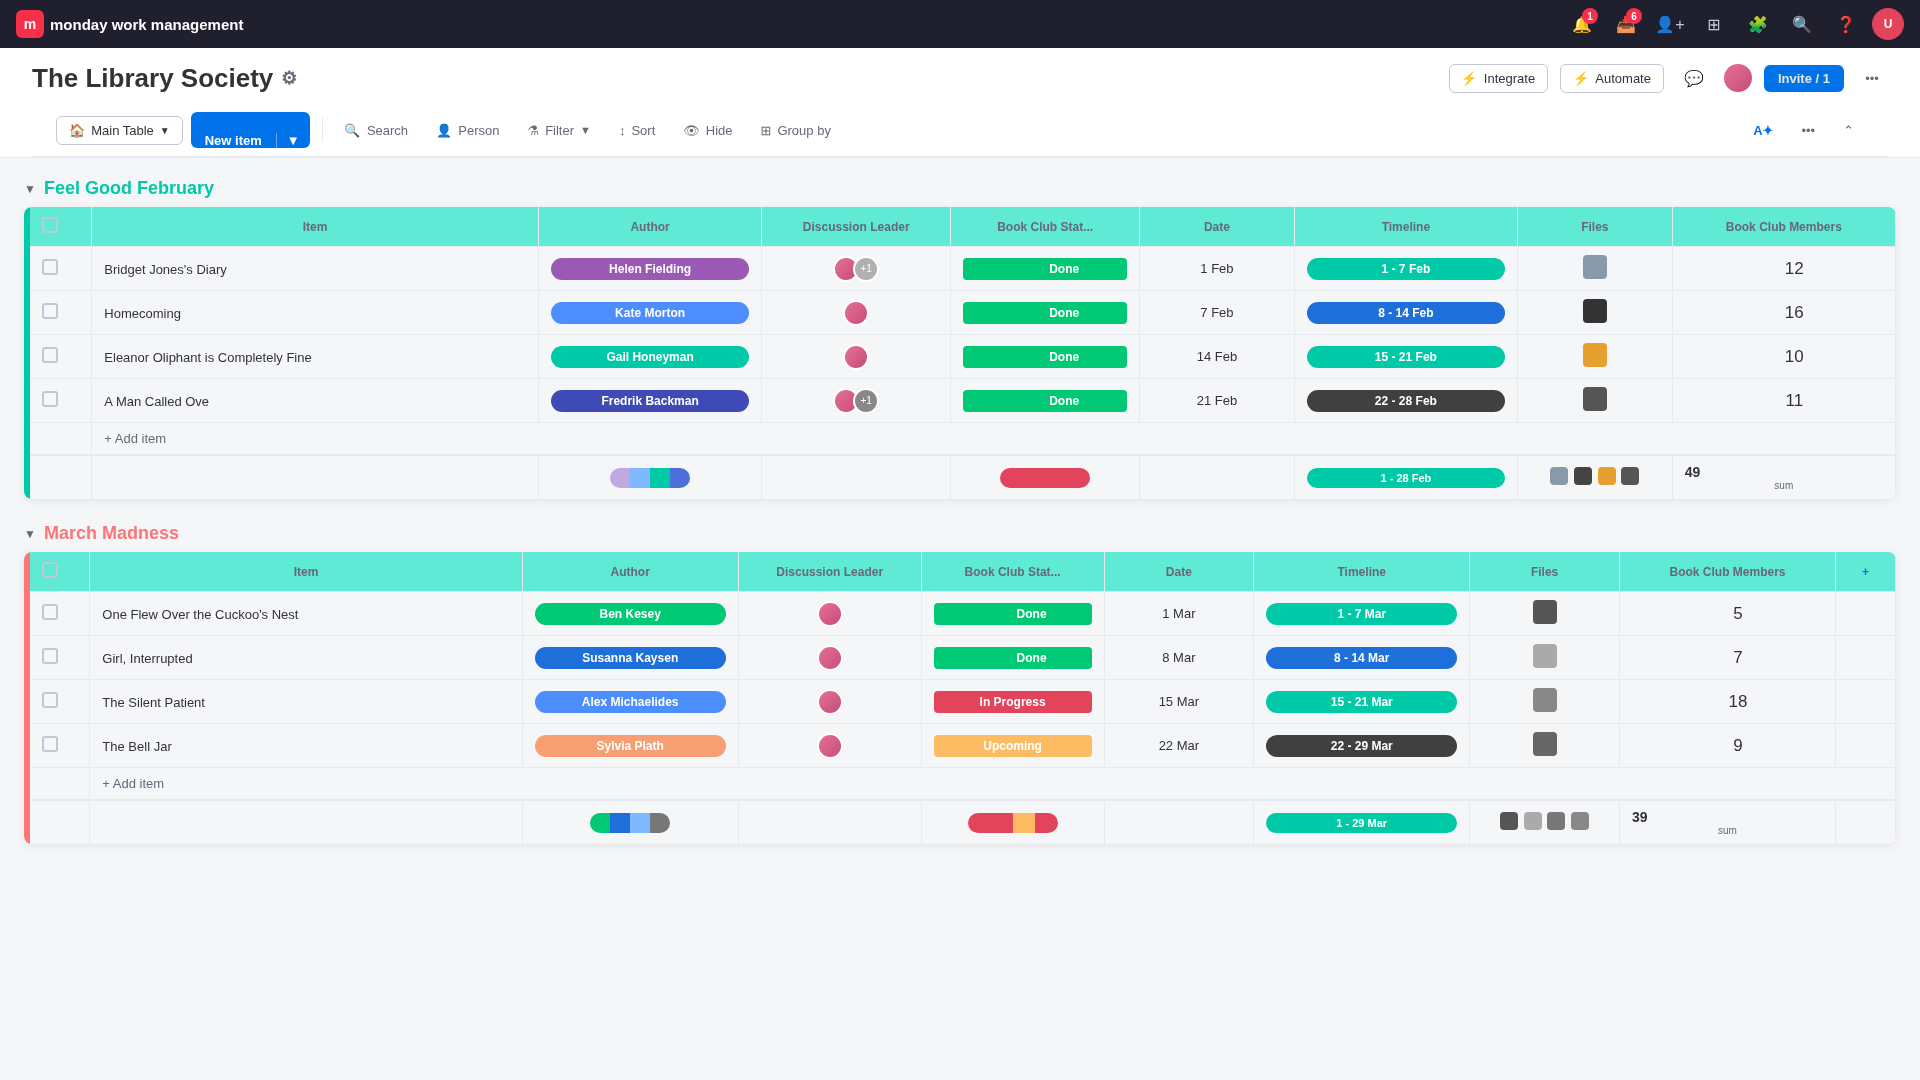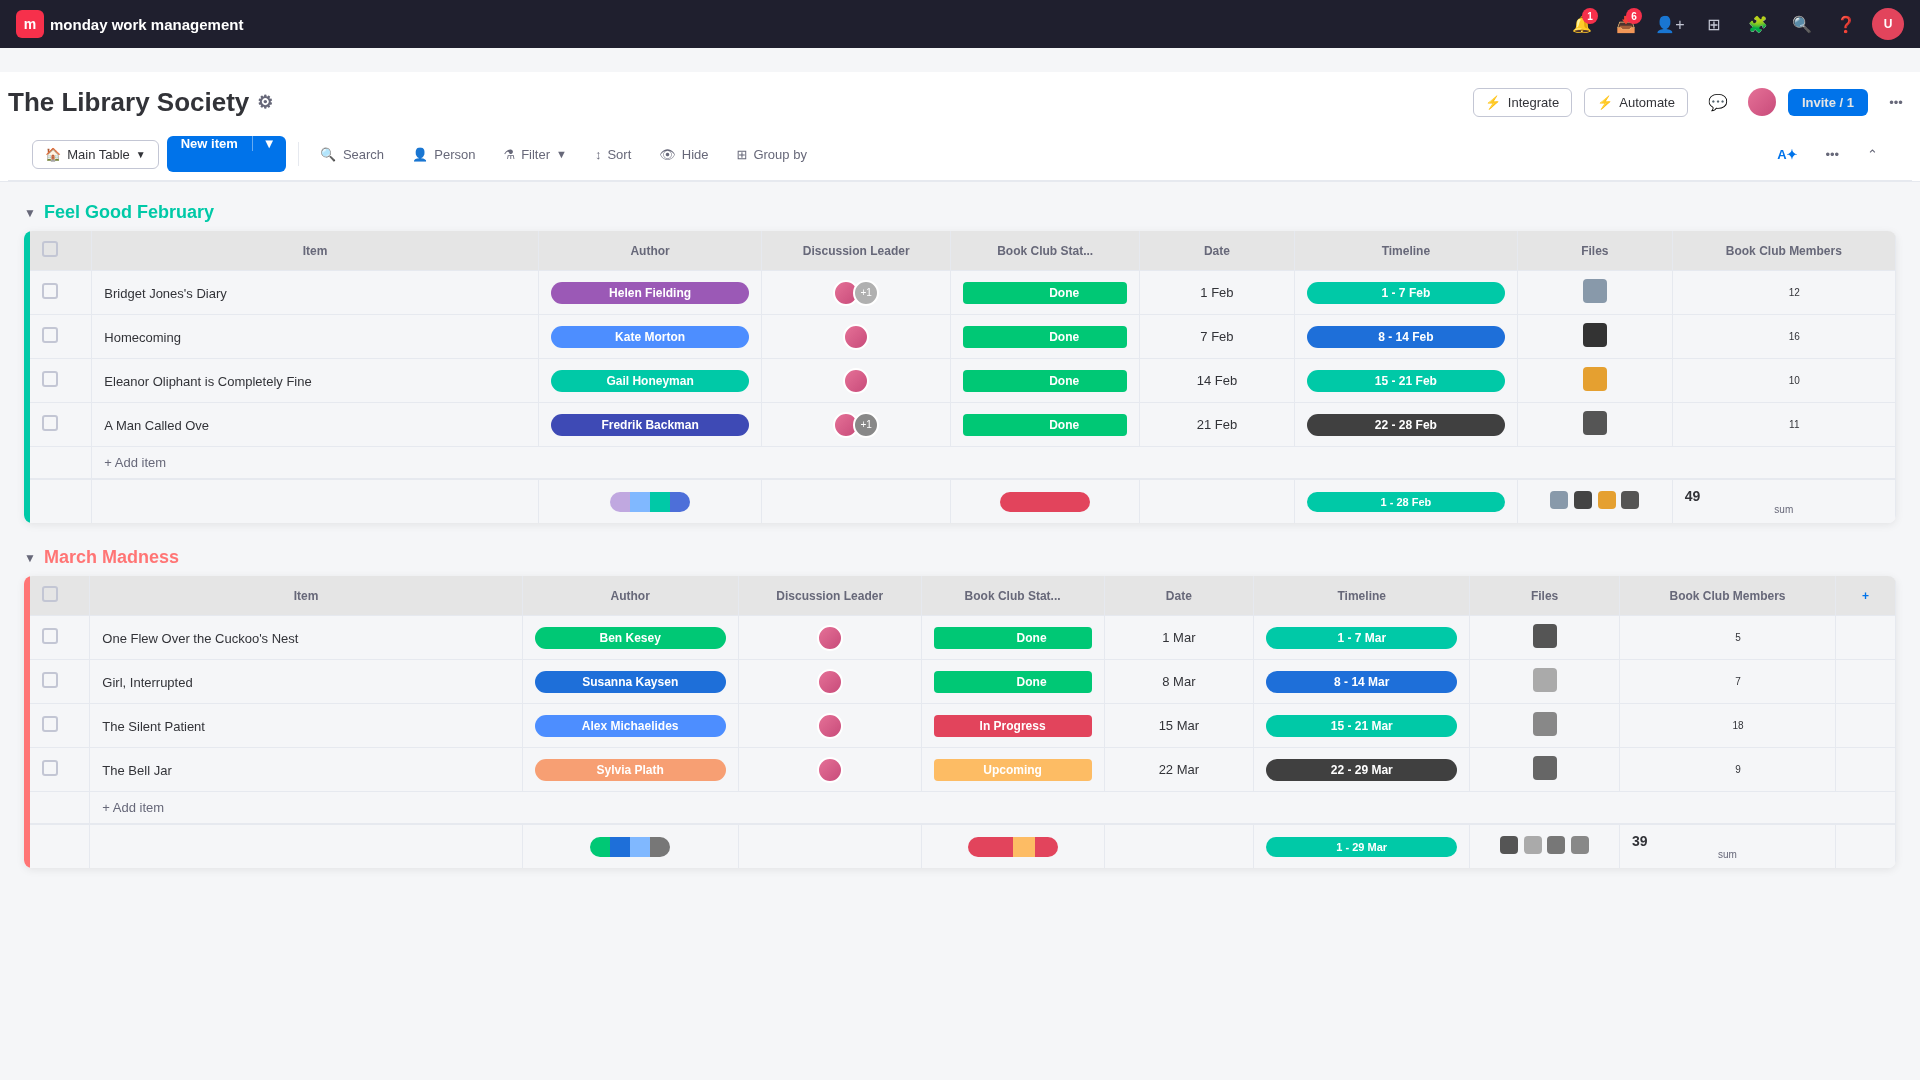--- a/index.html
+++ b/index.html
@@ -77,23 +77,22 @@
       align-items: center;
       justify-content: center;
       font-size: 12px;
       font-weight: bold;
       cursor: pointer;
     }
 
     
     .board-header {
       background: #fff;
-      padding: 12px 8px 0;
+      padding: 12px 32px 0;
       border-bottom: 1px solid #e6e9ef;
-      margin-top: 24px;
     }
     .board-title-row {
       display: flex;
       align-items: center;
       justify-content: space-between;
       margin-bottom: 8px;
     }
     .board-title {
       font-size: 26px;
       font-weight: 700;
@@ -180,21 +179,21 @@
       border: 1px solid #c3c6d4;
       border-radius: 6px;
       padding: 6px 12px;
       background: white;
       cursor: pointer;
       font-size: 13px;
       color: #323338;
     }
     .btn-new-item {
       display: flex;
-      align-items: flex-start;
+      align-items: flex-end;
       background: #0073ea;
       color: white;
       border: none;
       border-radius: 6px;
       height: 36px;
       cursor: pointer;
       font-size: 13px;
       font-weight: 600;
     }
     .btn-new-item-main {
@@ -267,21 +266,21 @@
       flex: 1;
       overflow: hidden;
     }
 
     table {
       width: 100%;
       border-collapse: collapse;
       table-layout: fixed;
     }
     thead tr {
-      background: #e5e5e5;
+      background: #5eead4;
       border-bottom: 1px solid #e6e9ef;
     }
     th {
       padding: 10px 12px;
       text-align: center;
       font-size: 12px;
       font-weight: 600;
       color: #676879;
       border-right: 1px solid #e6e9ef;
     }
@@ -394,21 +393,21 @@
       width: 24px;
       height: 24px;
       border-radius: 4px;
       background: #c0c0c0;
       display: inline-block;
       margin: 0 1px;
     }
 
     .members-count {
       text-align: center;
-      font-size: 10px;
+      font-size: 17px;
       font-weight: 500;
       padding-left: 33px;
     }
 
     .date-text {
       text-align: center;
       color: #323338;
       font-size: 13px;
     }
 

